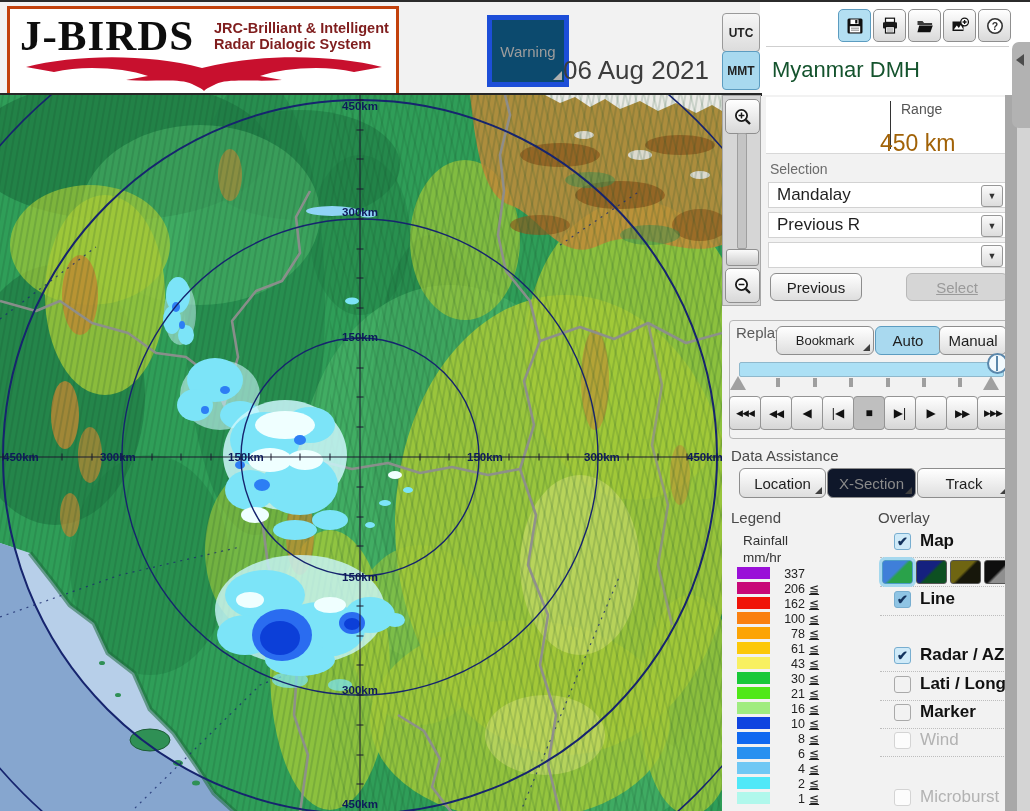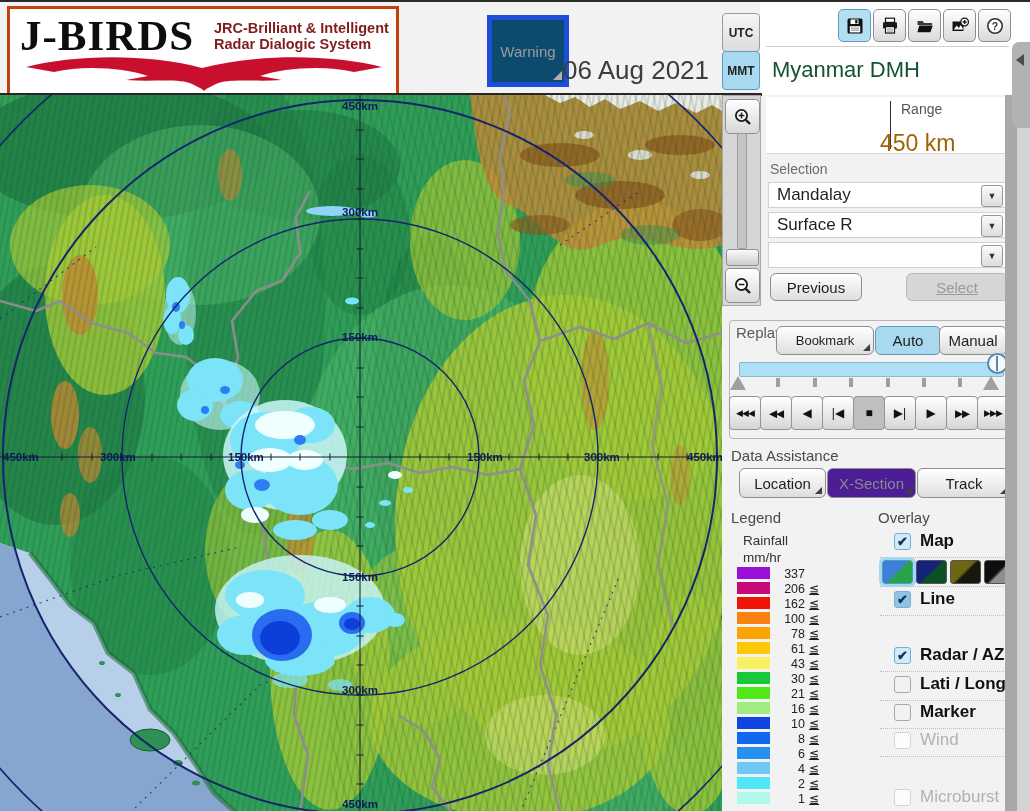--- a/index.html
+++ b/index.html
@@ -47,21 +47,21 @@
   .range-label{left:901px;top:99px;font-size:14px;color:#555;}
   .range-value{left:880px;top:115px;width:124px;font-size:23px;color:#a16207;text-align:left;margin-top:13px;}
   .selection-label{left:770px;top:159px;font-size:14px;color:#6b6b6b;}
   .dd-row{left:768px;width:238px;height:26px;background:#fff;border:1px solid #d2d2d2;box-sizing:border-box;}
   .dd-text{position:absolute;left:8px;top:2px;font-size:17px;color:#1f1f1f;}
   .dd-arrow{position:absolute;right:2px;top:2px;width:20px;height:20px;border:1px solid #979797;border-radius:3px;
       background:linear-gradient(#fbfbfb,#dcdcdc);display:flex;align-items:center;justify-content:center;font-size:9px;color:#333;}
   .btn{border:1px solid #8d8d8d;border-radius:6px;background:linear-gradient(#ffffff,#dedede);
        color:#1e1e1e;display:flex;align-items:center;justify-content:center;font-size:15px;}
   .btn.disabled{background:#d6d6d6;color:#9a9a9a;border-color:#b8b8b8;text-decoration:underline;}
-  .btn.pressed{background:#4c1d95;color:#8a8a8a;}
+  .btn.pressed{background:#0f172a;color:#8a8a8a;}
   .btn.blue{background:#a9d9ef;border-color:#5c9cc0;}
   .corner::after{content:"";position:absolute;right:3px;bottom:3px;width:0;height:0;
        border-left:7px solid transparent;border-bottom:7px solid #3f3f3f;}
 
   .replay-box{left:729px;top:318px;width:279px;height:117px;border:1px solid #b5b5b5;border-radius:4px;}
   .replay-label{left:736px;top:322px;font-size:15px;color:#5a5a5a;}
   .slider-track{left:739px;top:360px;width:263px;height:13px;background:#ace0f5;border:1px solid #8fb8cc;border-radius:2px;}
   .slider-handle{left:987px;top:351px;width:21px;height:21px;border-radius:50%;background:#f2fafe;border:2px solid #5a87ab;box-sizing:border-box;}
   .slider-handle::after{content:"";position:absolute;left:7px;top:1px;width:2px;height:15px;background:#5a87ab;}
   .tri{width:0;height:0;border-left:8px solid transparent;border-right:8px solid transparent;border-bottom:14px solid #a0a0a0;}
@@ -426,21 +426,21 @@
   <div class="abs range-label">Range</div>
   <div class="abs range-value">450 km</div>
 
   <div class="abs selection-label">Selection</div>
 
   <div class="abs dd-row" style="top:180px">
     <span class="dd-text">Mandalay</span>
     <span class="dd-arrow">▼</span>
   </div>
   <div class="abs dd-row" style="top:210px">
-    <span class="dd-text">Surface R</span>
+    <span class="dd-text">Previous R</span>
     <span class="dd-arrow">▼</span>
   </div>
   <div class="abs dd-row" style="top:240px">
     <span class="dd-text"></span>
     <span class="dd-arrow">▼</span>
   </div>
 
   <div class="abs btn" style="left:770px;top:271px;width:90px;height:26px">
     <span>Previous</span>
   </div>

